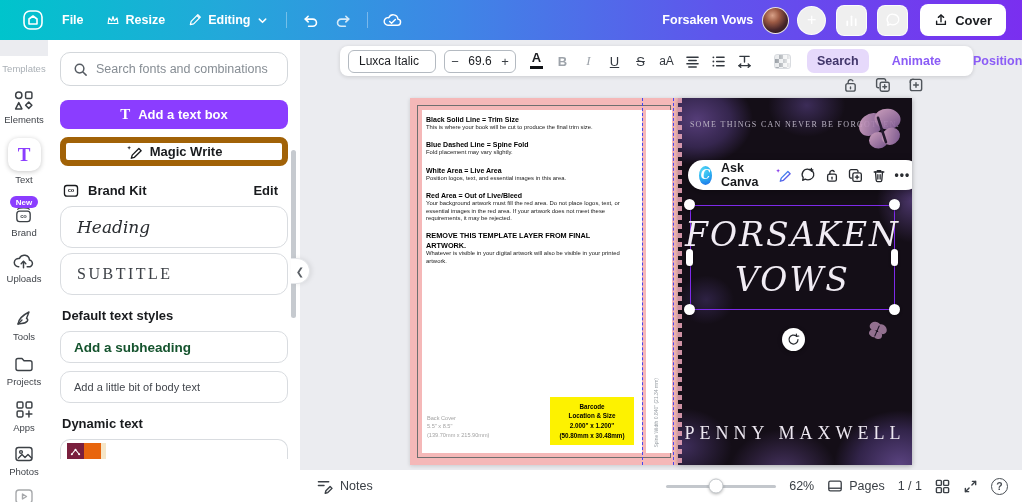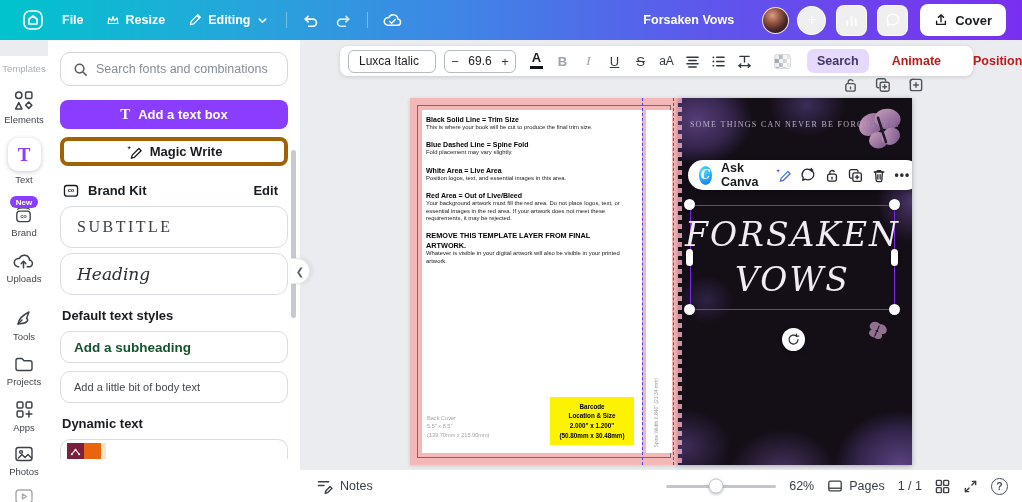--- a/index.html
+++ b/index.html
@@ -8,21 +8,21 @@
   svg{display:block;}
 
   
   #header{position:absolute;left:0;top:0;width:1022px;height:40px;
     background:linear-gradient(90deg,#00c4cc 0%,#23a8da 22%,#3f85e6 45%,#5f55ec 70%,#7a2ff0 100%);
     display:flex;align-items:center;justify-content:space-between;padding:0 16px;z-index:40;}
   .hgroup{display:flex;align-items:center;gap:2px;}
   .hbtn{display:flex;align-items:center;gap:6px;color:#fff;font-weight:700;font-size:12.5px;
     padding:0 10px;height:30px;border-radius:6px;cursor:pointer;background:transparent;border:none;}
   .hsep{width:1px;height:16px;background:rgba(255,255,255,.35);margin:0 6px;}
-  .doc-title{color:#fff;font-weight:700;font-size:12.5px;margin-right:26px;}
+  .doc-title{color:#fff;font-weight:700;font-size:12.5px;margin-right:7px;}
   .avatar{width:27px;height:27px;border-radius:50%;border:1.5px solid rgba(255,255,255,.85);
     background:radial-gradient(circle at 38% 30%,#d9a188 0%,#9c5a44 30%,#47262a 62%,#1d1016 100%);}
   .ring-btn{width:29px;height:29px;border-radius:50%;border:1.5px solid rgba(255,255,255,.8);
     display:grid;place-items:center;color:#fff;font-size:16px;font-weight:400;margin-left:6px;}
   .sq-btn{width:31px;height:31px;border-radius:8px;border:1.5px solid rgba(255,255,255,.8);
     display:grid;place-items:center;margin-left:8px;}
   .share-btn{display:flex;align-items:center;gap:7px;background:#fff;color:#1b1d21;font-weight:700;
     font-size:13px;height:32px;padding:0 14px;border-radius:8px;margin-left:10px;border:none;}
 
   
@@ -37,21 +37,21 @@
   .rail-divider{width:22px;height:1px;background:#dcdee2;margin:6px 0;}
 
   
   #panel{position:absolute;left:48px;top:40px;width:252px;bottom:0;background:#fff;z-index:20;padding:12px 12px 0 12px;}
   .search-box{height:34px;border:1px solid #d3d7db;border-radius:10px;display:flex;align-items:center;
     gap:8px;padding:0 12px;margin-bottom:14px;}
   .search-box input{border:none;outline:none;flex:1;font-size:12.5px;color:#303338;font-family:"Liberation Sans",sans-serif;background:transparent;}
   .search-box input::placeholder{color:#868d94;}
   .btn-primary{width:100%;height:29px;border:none;border-radius:8px;background:#8b3dff;color:#fff;
     font-weight:700;font-size:13px;display:flex;align-items:center;justify-content:center;gap:8px;margin-bottom:8px;cursor:pointer;}
-  .btn-secondary{width:100%;height:29px;border:4px solid #a16207;border-radius:8px;background:#fff;color:#191b1e;
+  .btn-secondary{width:100%;height:29px;border:6px solid #a16207;border-radius:8px;background:#fff;color:#191b1e;
     font-weight:700;font-size:13px;display:flex;align-items:center;justify-content:center;gap:8px;cursor:pointer;font-family:"Liberation Sans",sans-serif;}
   .bk-header{display:flex;align-items:center;gap:8px;margin:16px 0 8px 2px;}
   .bk-title{font-size:13px;font-weight:700;color:#191b1e;flex:1;}
   .bk-edit{font-size:13px;font-weight:700;color:#191b1e;cursor:pointer;margin-right:10px;}
   .style-card{border:1px solid #d9dce0;border-radius:12px;height:42px;display:flex;align-items:center;
     padding:0 16px;margin-bottom:5px;cursor:pointer;background:#fff;overflow:hidden;}
   .style-title{font-family:"DejaVu Serif",serif;font-style:italic;font-size:20px;color:#2a2d31;}
   .style-subtitle{font-family:"Liberation Serif",serif;font-size:16px;letter-spacing:2.5px;color:#3c4046;}
   .style-heading{font-family:"DejaVu Serif",serif;font-style:italic;font-size:17px;color:#2a2d31;}
   .section-label{font-size:13px;font-weight:700;color:#191b1e;margin:13px 0 8px 2px;}
@@ -80,21 +80,21 @@
   .tdis{color:#9da3aa;}
   .tsep{width:1px;height:16px;background:#e2e4e8;margin:0 4px;}
   .color-a{font-weight:700;font-size:13px;color:#1b1d21;line-height:1;position:relative;top:-1px;}
   .color-a::after{content:"";display:block;height:3px;width:13px;background:#101215;margin:1.5px auto 0;}
   .checker{width:17px;height:15px;border-radius:3px;
     background-image:linear-gradient(90deg,rgba(255,255,255,0) 0%,rgba(255,255,255,.85) 100%),
       repeating-conic-gradient(#9aa0a6 0% 25%, #e8eaec 0% 50%);
     background-size:100% 100%, 8px 8px;border:1px solid #d9dce0;}
   .pill-effects{background:#e6d9fb;color:#41356a;font-weight:700;font-size:12.5px;border-radius:7px;
     padding:5px 10px;cursor:pointer;}
-  .tlabel{font-weight:700;font-size:12.5px;color:#b91c1c;padding:0 9px;cursor:pointer;white-space:nowrap;}
+  .tlabel{font-weight:700;font-size:12.5px;color:#8b5cf6;padding:0 9px;cursor:pointer;white-space:nowrap;}
 
   
   #page-controls{position:absolute;left:843px;top:77px;display:flex;gap:17px;z-index:15;}
   #page-controls .pc{cursor:pointer;}
 
   
   #back-page{position:absolute;left:410px;top:98px;width:268px;height:367px;background:#f5b8b8;
     box-shadow:0 1px 4px rgba(0,0,0,.15);}
   .trim-rect{position:absolute;left:7px;top:7px;right:7px;bottom:7px;border:1px solid #6f6f6f;}
   .live-area{position:absolute;left:12px;top:12px;width:220px;height:343px;background:#fff;}
@@ -380,24 +380,24 @@
       <svg width="18" height="16" viewBox="0 0 22 19" fill="none" stroke="#191b1e" stroke-width="1.6">
         <rect x="3" y="4" width="16" height="13" rx="3"></rect>
         <text x="11" y="12.5" text-anchor="middle" font-size="7" font-family="Liberation Sans,sans-serif" font-weight="bold" fill="#191b1e" stroke="none">co</text>
       </svg>
     </span>
     <span class="bk-title">Brand Kit</span>
     <span class="bk-edit">Edit</span>
   </div>
 
   <div class="style-card">
+    <span class="style-heading">Heading</span>
+  </div>
+  <div class="style-card">
     <span class="style-subtitle">SUBTITLE</span>
-  </div>
-  <div class="style-card">
-    <span class="style-heading">Heading</span>
   </div>
 
   <div class="section-label">Default text styles</div>
   <div class="text-card">
     <span class="tc-subheading">Add a subheading</span>
   </div>
   <div class="text-card">
     <span class="tc-body">Add a little bit of body text</span>
   </div>
 
@@ -641,20 +641,21 @@
   <span class="h-side" style="left:213px;top:151px;"></span>
   <span class="rotate-handle">
     <span>
       <svg width="13" height="13" viewBox="0 0 16 16" fill="none" stroke="#26292e" stroke-width="1.5" stroke-linecap="round" stroke-linejoin="round">
         <path d="M13.5 8a5.5 5.5 0 1 1-2-4.2"></path>
           <path d="M11.5 1.5l.4 2.6 2.6-.4"></path>
       </svg>
     </span>
   </span>
 
+  <div class="author">PENNY MAXWELL</div>
 </div>
 
 <div id="footer">
   <div class="notes">
     <span>
       <svg width="17" height="15" viewBox="0 0 18 16" fill="none" stroke="#3b4046" stroke-width="1.5" stroke-linecap="round" stroke-linejoin="round">
         <path d="M2.5 3h11M2.5 7h6"></path>
           <path d="M10.5 12.5L15 8l2 2-4.5 4.5-2.7.7.7-2.7z"></path>
       </svg>
     </span>

